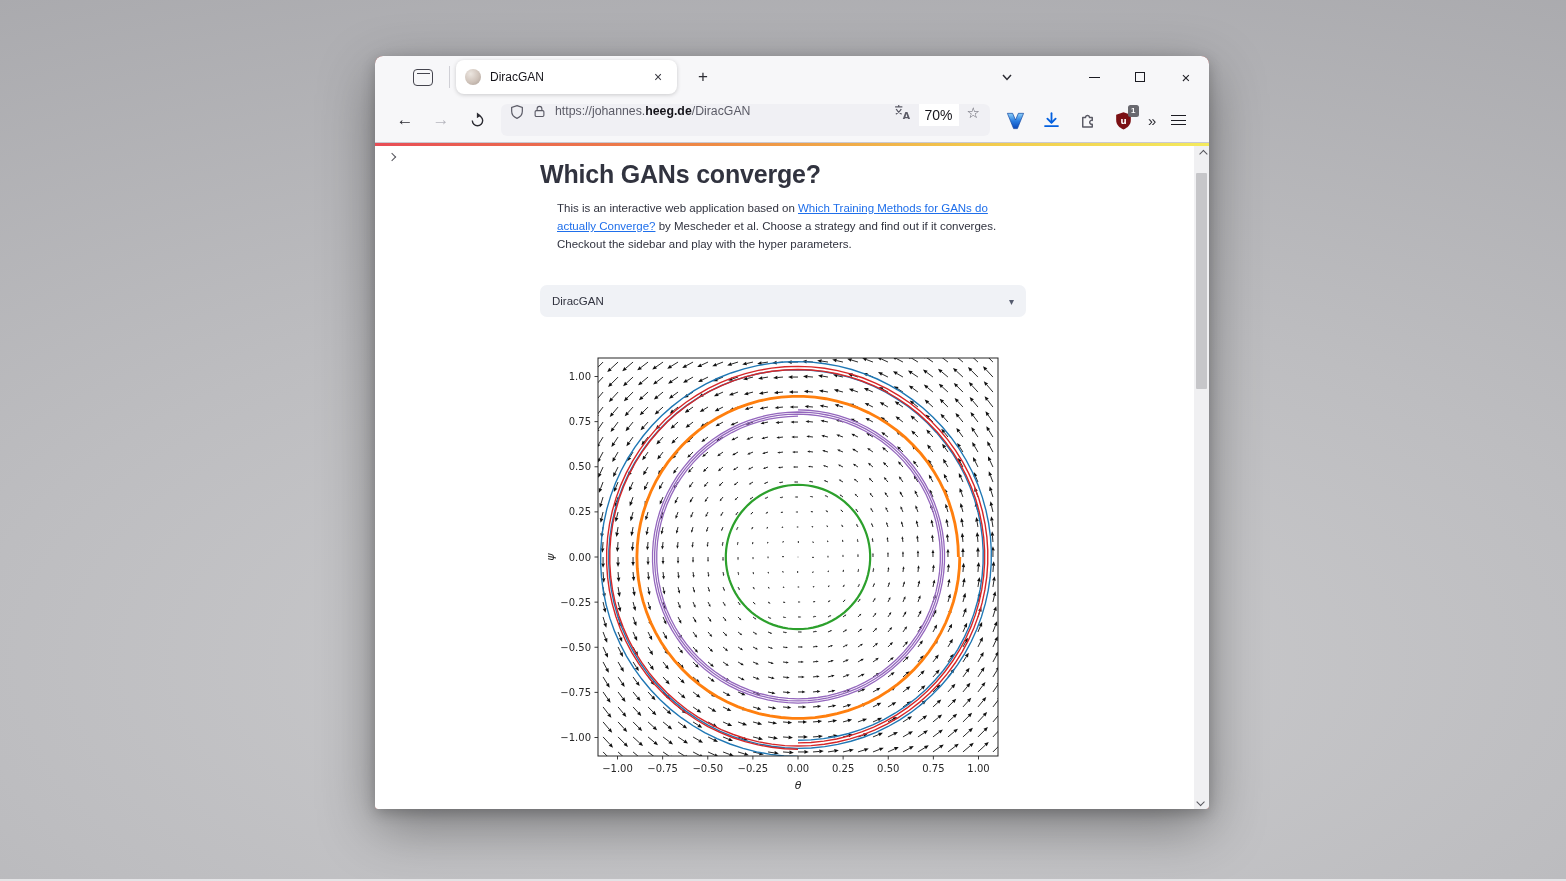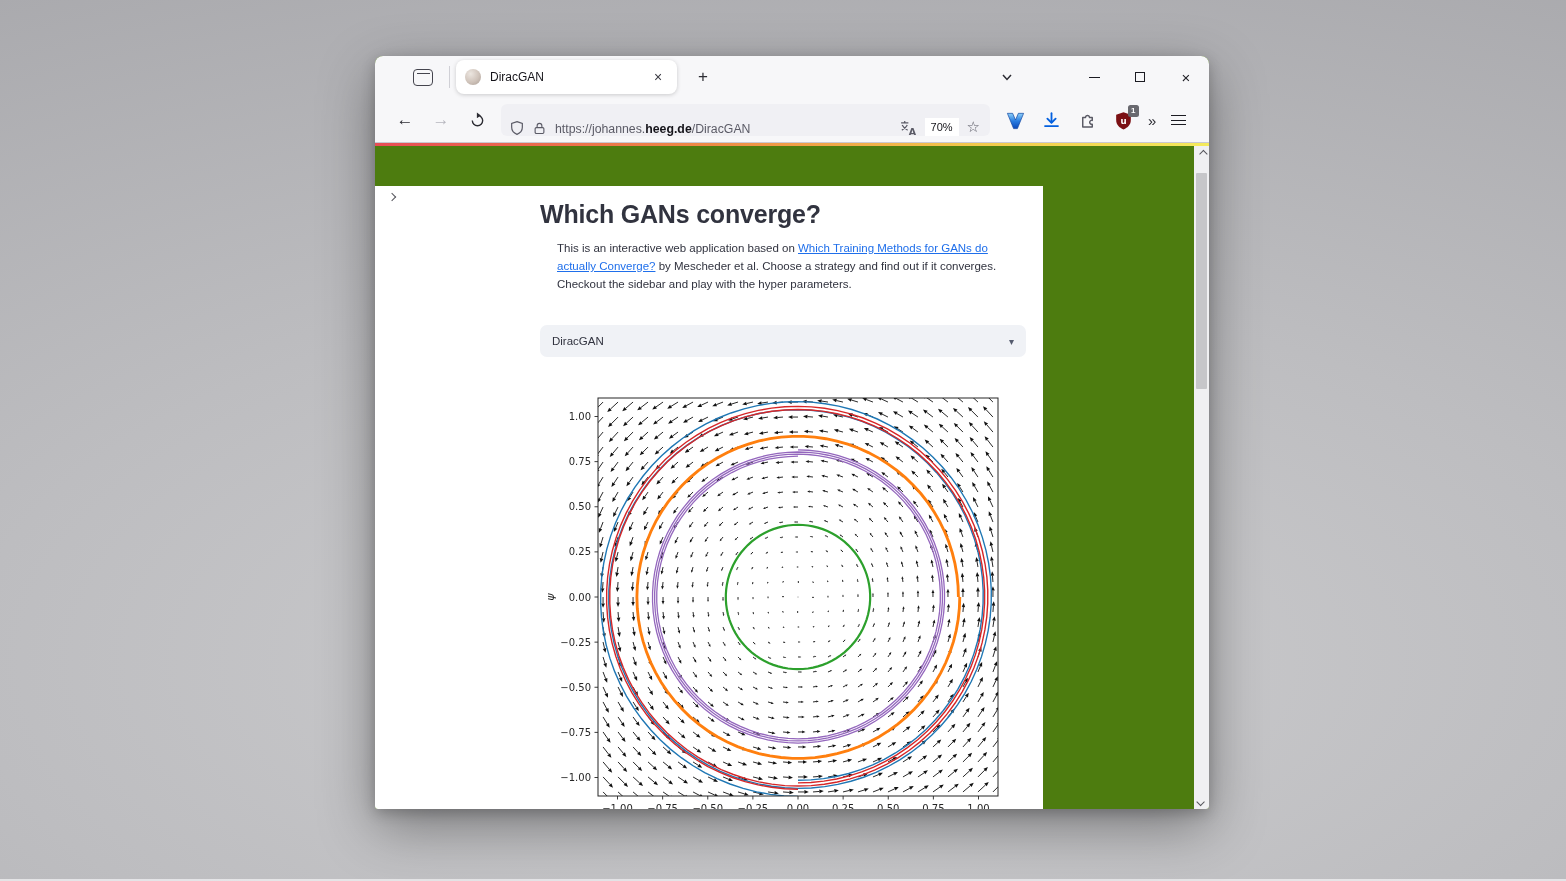--- a/index.html
+++ b/index.html
@@ -7,21 +7,21 @@
   body {
     font-family: "Liberation Sans", sans-serif;
     background: radial-gradient(120% 95% at 52% 75%, #cdcdcf 0%, #bdbdc0 45%, #a6a6aa 100%);
     position:relative;
   }
   .desktop-bottom-strip { position:absolute; left:0; bottom:0; width:100%; height:2px; background:#ebebed; opacity:.85; }
 
   
   .window {
     position:absolute; left:375px; top:56px; width:834px; height:753px;
-    background:#4d7c0f; border-radius:8px 8px 3px 3px;
+    background:#7f1d1d; border-radius:8px 8px 3px 3px;
     box-shadow: 0 18px 55px rgba(0,0,0,.38), 0 4px 14px rgba(0,0,0,.22);
     overflow:hidden;
   }
 
   
   .tabbar { height:42px; display:flex; align-items:center; background:#f7f7f9; position:relative; }
   .ffview-btn { margin-left:38px; width:20px; height:17px; border:1.7px solid #45454e; border-radius:4px; position:relative; }
   .ffview-btn .bar { position:absolute; left:2.5px; right:2.5px; top:3px; border-top:1.7px solid #45454e; }
   .tab-sep { width:1px; height:22px; background:#d0d0d6; margin-left:16px; }
   .tab {
@@ -41,39 +41,39 @@
   .glyph-max { width:10px; height:10px; border:1.4px solid #1b1b22; }
   .glyph-close { font-size:15px; color:#1b1b22; line-height:1; }
 
   
   .toolbar { height:44px; display:flex; align-items:center; padding:0 8px; background:#f7f7f9; }
   .nav-btn { width:28px; height:28px; margin-left:8px; display:flex; align-items:center; justify-content:center;
     font-size:17px; color:#2c2c33; border-radius:4px; }
   .nav-btn.disabled { color:#b6b6be; }
   .urlbar {
     margin-left:10px; width:489px; height:32px; background:#f0f0f4; border-radius:6px;
-    display:flex; align-items:flex-end; padding:0 8px;
+    display:flex; align-items:flex-start; padding:0 8px;
   }
   .urlbar .icon16 { flex:0 0 auto; }
   .url-text { margin-left:8px; font-size:12.3px; color:#5b5b66; flex:1 1 auto; white-space:nowrap; overflow:hidden; }
   .url-text .domain { color:#15141a; font-weight:600; }
-  .zoom-pill { background:#fff; border-radius:0; font-size:11px; color:#15141a; padding:3px 6px; margin:0 8px; }
+  .zoom-pill { background:#fff; border-radius:0; font-size:14px; color:#15141a; padding:3px 6px; margin:0 8px; }
   .star { font-size:15px; color:#5b5b66; margin-right:2px; }
   .ext-btn { width:22px; height:24px; margin-left:14px; display:flex; align-items:center; justify-content:center; position:relative; }
   .badge { position:absolute; top:-3px; right:-5px; background:#69696f; color:#fff; font-size:8px; line-height:1;
     padding:2px 3.5px; border-radius:2.5px; font-weight:700; }
   .overflow-btn { margin-left:14px; font-size:15px; color:#2c2c33; letter-spacing:-1px; }
   .menu-btn { margin-left:16px; margin-right:6px; display:flex; flex-direction:column; gap:3.2px; }
   .menu-btn .bar { width:15px; border-top:1.6px solid #1b1b22; }
 
   .chrome-border { height:1px; background:#c9c9d2; }
   .deco-gradient { height:3px; background:linear-gradient(90deg, #e84d56 0%, #ee8a45 40%, #f2c94c 72%, #f4ea5d 100%); }
 
   
-  .content { position:absolute; left:0; top:90px; width:668px; bottom:0; background:#ffffff; overflow:hidden;margin-top:40px; }
+  .content { position:absolute; left:0; top:90px; width:819px; bottom:0; background:#ffffff; overflow:hidden; }
   .sidebar-chevron { position:absolute; left:14px; top:8px; color:#9196a3; }
   .page-title { position:absolute; left:165px; top:14px; font-size:25px; font-weight:700; color:#31333f; letter-spacing:-.2px; }
   .intro { position:absolute; left:182px; top:53px; width:472px; font-size:11.5px; line-height:18px; color:#31333f; }
   .intro a { color:#1f6feb; text-decoration:underline; cursor:pointer; }
   .selectbox { position:absolute; left:165px; top:139px; width:486px; height:32px; background:#f0f2f6; border-radius:7px;
     display:flex; align-items:center; padding:0 12px; }
   .selectbox .value { font-size:11.5px; color:#31333f; flex:1 1 auto; }
   .selectbox .caret { font-size:10px; color:#555b6e; }
   .plot-wrap { position:absolute; left:165px; top:202px; width:500px; height:460px; }
 

